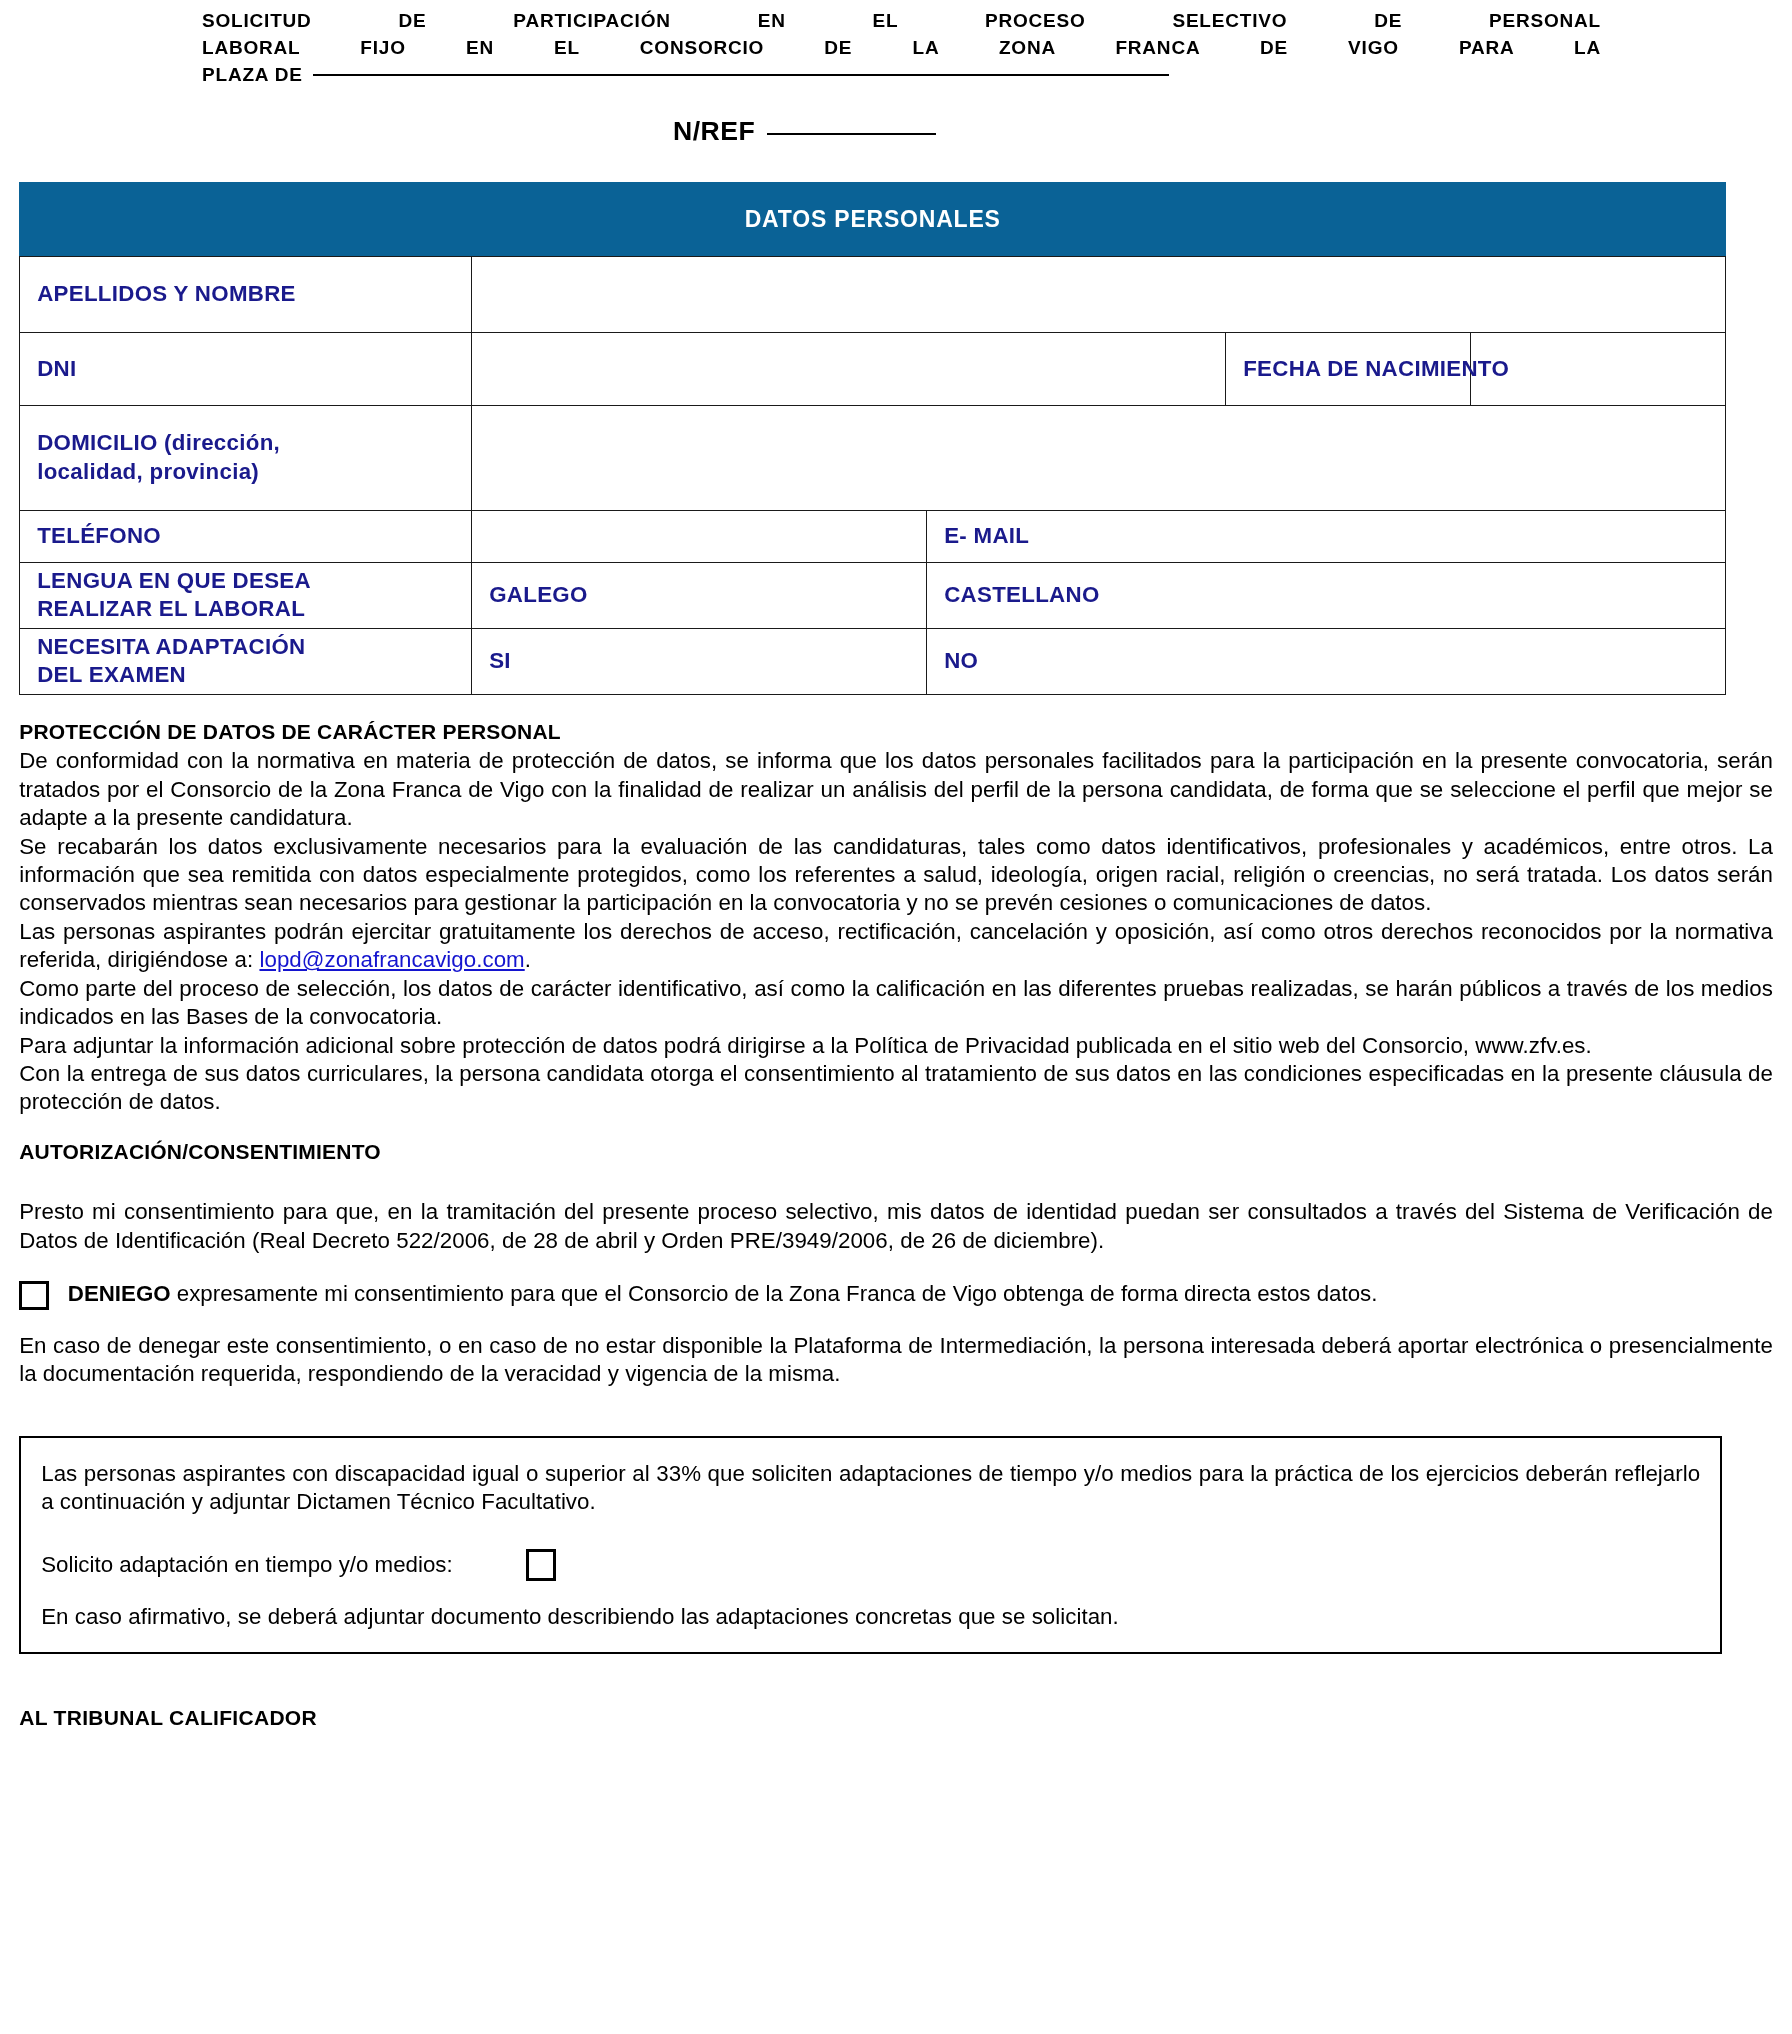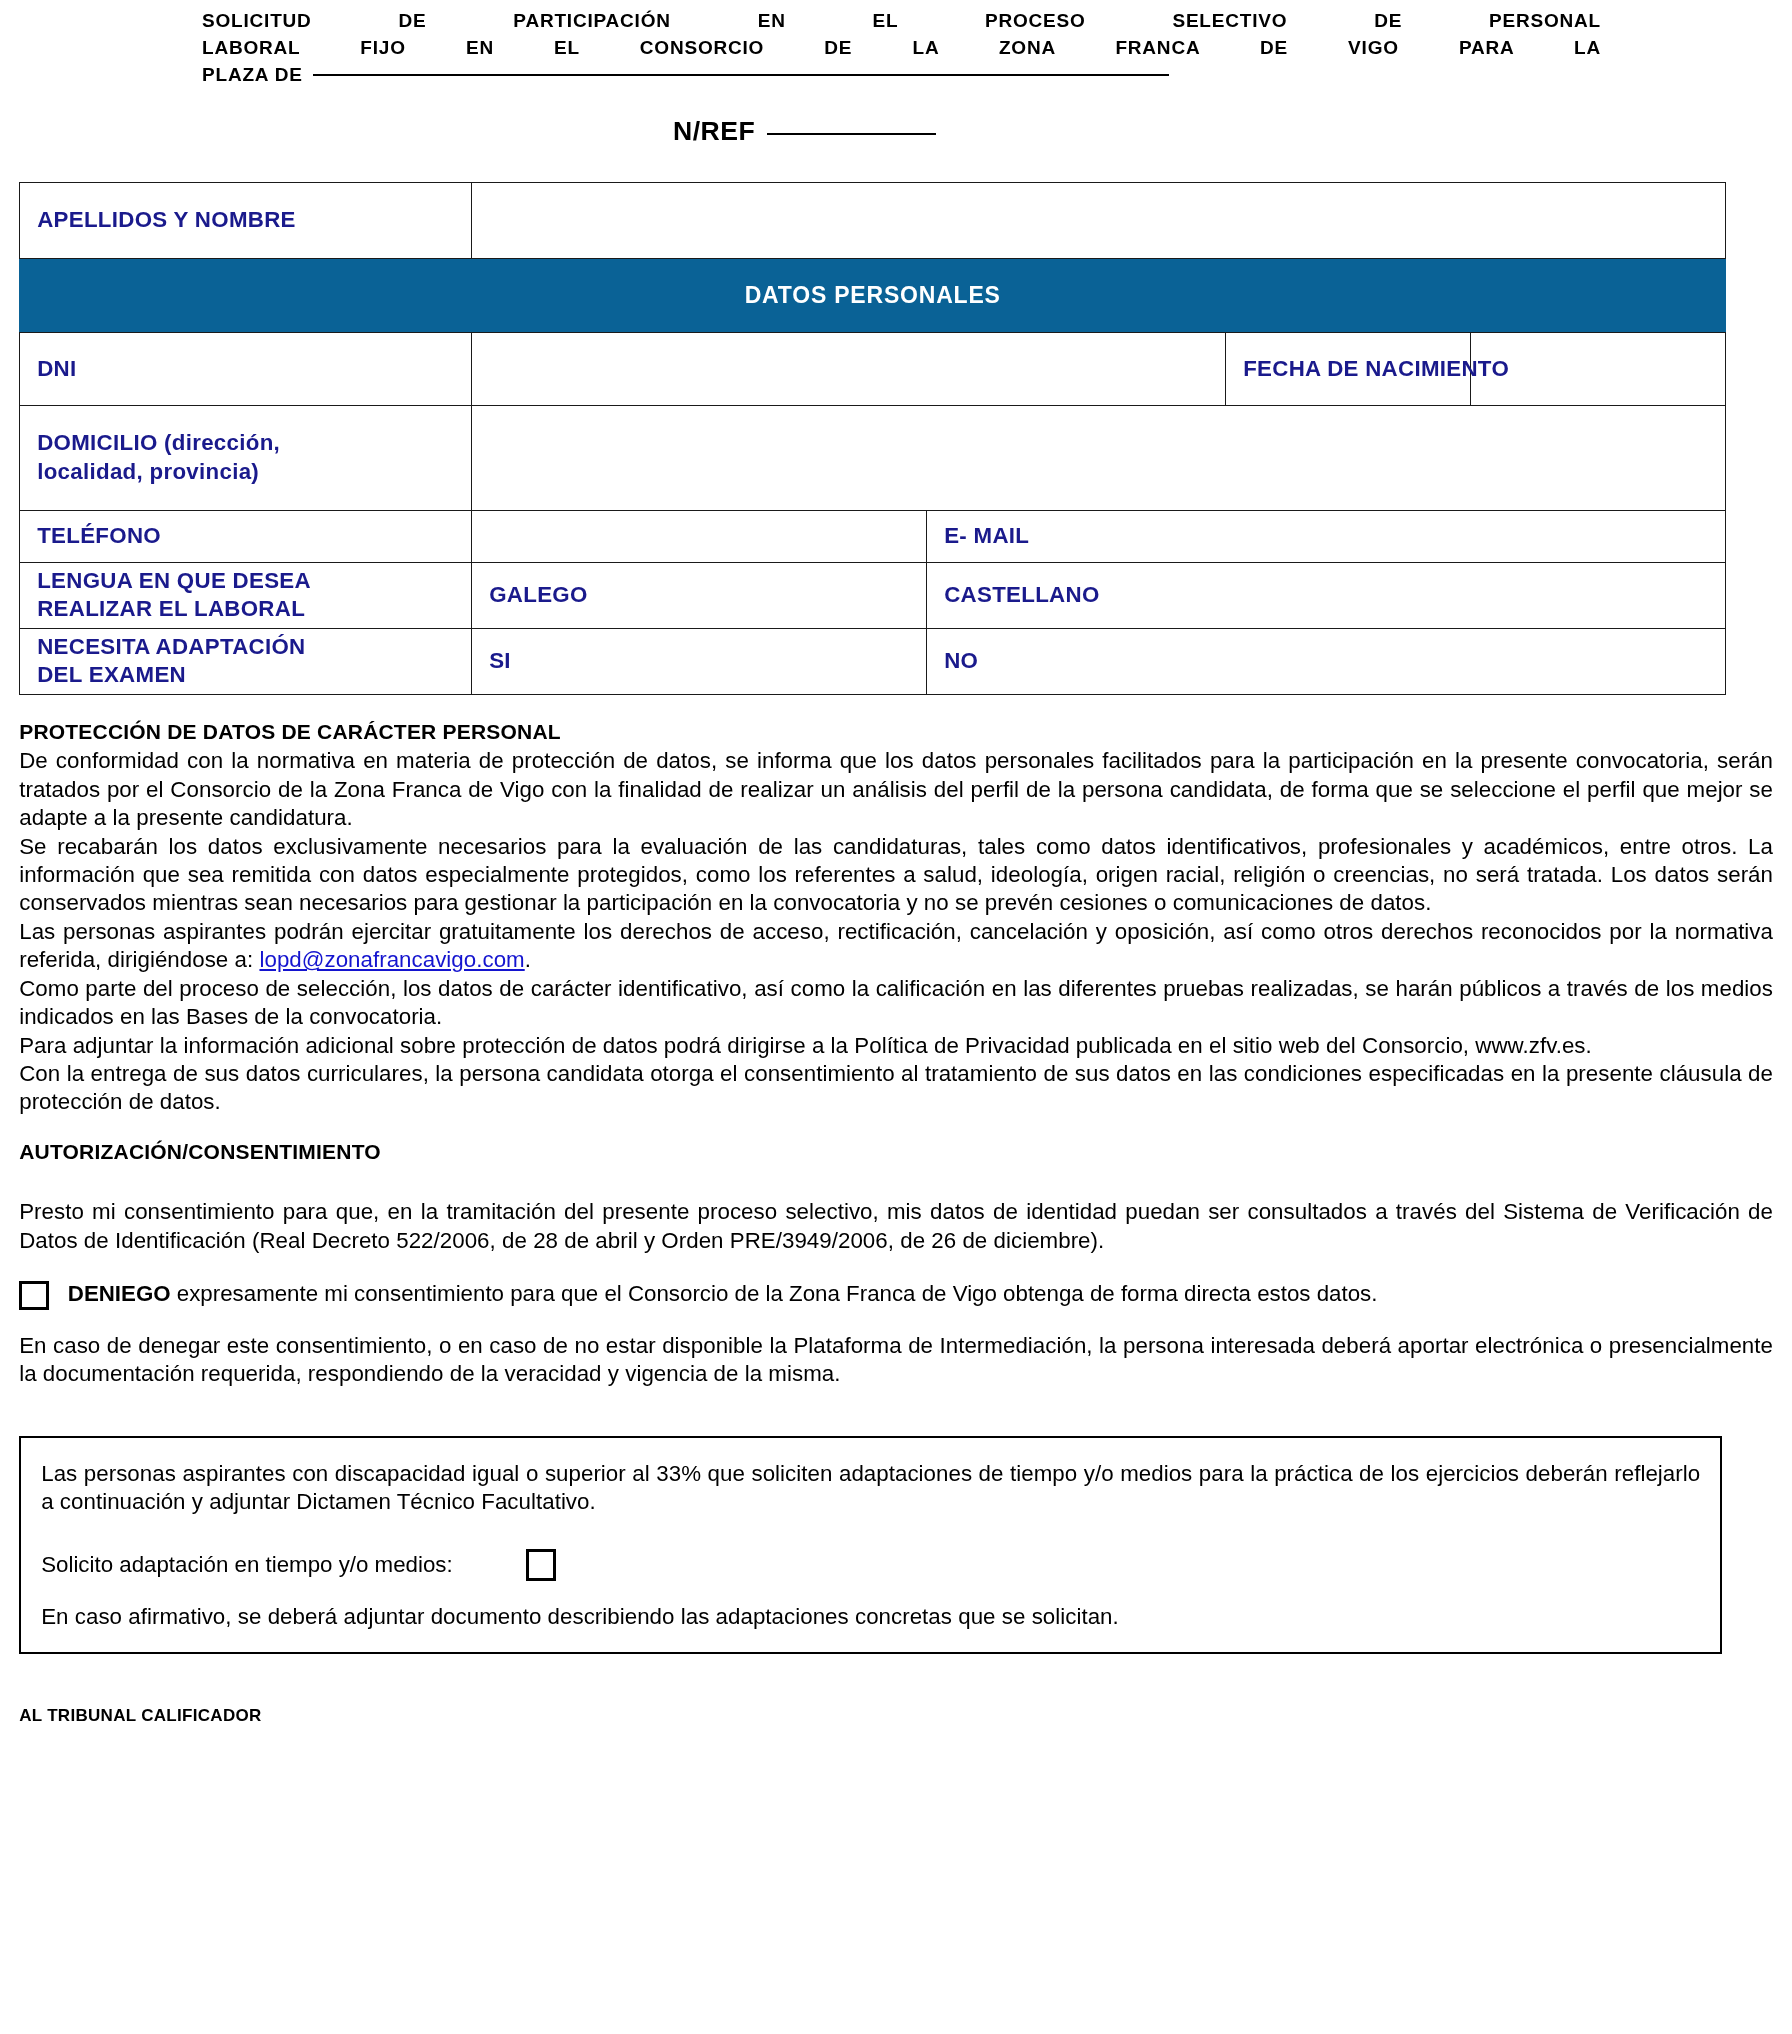--- a/index.html
+++ b/index.html
@@ -180,21 +180,21 @@
     background: #fff;
     box-sizing: border-box;
     margin-left: 73px;
   }
   .adapt-last { margin-top: 22px; }
 
   
   .footer-head {
     margin-top: 52px;
     padding-left: 4.2px;
-    font-size: 17px;
+    font-size: 21px;
     font-weight: bold;
     letter-spacing: 0.3px;
   }
 </style>
 </head>
 <body>
 
 <div class="page">
 
   <div class="title-block">
@@ -209,27 +209,27 @@
 
   <table class="data-table">
     <colgroup>
       <col style="width:452px">
       <col style="width:455px">
       <col style="width:299px">
       <col style="width:245px">
       <col style="width:255px">
     </colgroup>
     <tbody>
+      <tr>
+        <td class="hdr" colspan="5">DATOS PERSONALES</td>
+      </tr>
+
       <tr style="height:76px">
         <td>APELLIDOS Y NOMBRE</td>
         <td class="blank" colspan="4"></td>
-      </tr>
-
-      <tr>
-        <td class="hdr" colspan="5">DATOS PERSONALES</td>
       </tr>
 
       <tr style="height:73px">
         <td>DNI</td>
         <td class="blank" colspan="2"></td>
         <td style="white-space:nowrap">FECHA DE NACIMIENTO</td>
         <td class="blank"></td>
       </tr>
 
       <tr style="height:105px">

